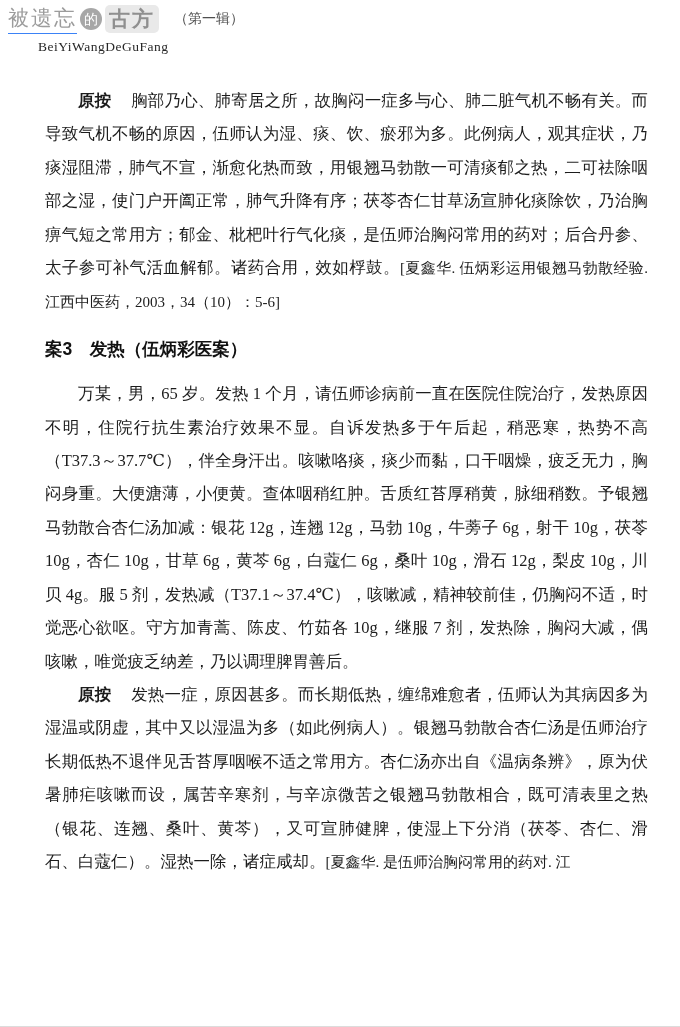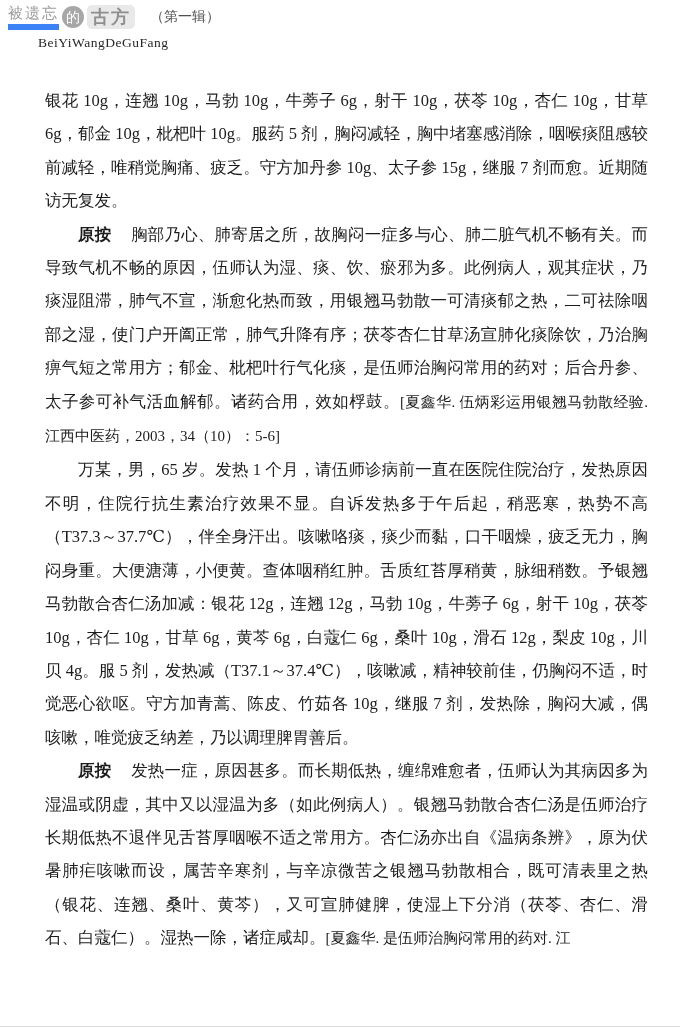--- a/index.html
+++ b/index.html
@@ -12,30 +12,30 @@
     color:#1c1c1c;
   }
   .page-bottom-rule{
     position:absolute;left:0;bottom:0;width:100%;height:1px;
     background:#dcdcdc;
   }
   
   .hdr{position:absolute;top:4px;left:8px;}
   .hdr-title{display:flex;align-items:center;gap:3px;font-family:"Liberation Sans","DejaVu Sans",sans-serif;}
   .hdr-t1{
-    font-size:15px;letter-spacing:2px;color:#9c9c9c;
-    border-bottom:6px solid #3b82f6;padding-bottom:1px;
+    font-size:21px;letter-spacing:2px;color:#9c9c9c;
+    border-bottom:1px solid #3b82f6;padding-bottom:1px;
   }
   .hdr-de{
     display:inline-block;width:22px;height:22px;border-radius:50%;
     background:#a7a7a7;color:#ffffff;font-size:14px;line-height:22px;
     text-align:center;flex:0 0 auto;
   }
   .hdr-t2{
-    font-size:18px;font-weight:bold;color:#8f8f8f;letter-spacing:2px;
+    font-size:21px;font-weight:bold;color:#8f8f8f;letter-spacing:2px;
     background:#e9e9e9;border-radius:5px;padding:0 4px;
   }
   .hdr-series{font-size:14px;color:#4f4f4f;margin-left:12px;}
   .hdr-pinyin{
     margin:5px 0 16px 30px;
     font-family:"Liberation Serif","DejaVu Serif",serif;
     font-size:13.5px;color:#262626;letter-spacing:0.5px;
   }
   
   .content{
@@ -75,24 +75,24 @@
       <span class="hdr-t1">被遗忘</span>
       <span class="hdr-de">的</span>
       <span class="hdr-t2">古方</span>
       <span class="hdr-series">（第一辑）</span>
     </div>
     <div class="hdr-pinyin">BeiYiWangDeGuFang</div>
   </header>
 
   <main class="content">
 
-    <p>银花 10g，连翘 10g，马勃 10g，牛蒡子 6g，射干 10g，茯苓 10g，杏仁 10g，甘草 6g，郁金 10g，枇杷叶 10g。服药 5 剂，胸闷减轻，胸中堵塞感消除，咽喉痰阻感较前减轻，唯稍觉胸痛、疲乏。守方加丹参 10g、太子参 15g，继服 7 剂而愈。近期随访无复发。</p>
 
     <p class="indent"><span class="comment-label">原按</span><span>胸部乃心、肺寄居之所，故胸闷一症多与心、肺二脏气机不畅有关。而导致气机不畅的原因，伍师认为湿、痰、饮、瘀邪为多。此例病人，观其症状，乃痰湿阻滞，肺气不宣，渐愈化热而致，用银翘马勃散一可清痰郁之热，二可祛除咽部之湿，使门户开阖正常，肺气升降有序；茯苓杏仁甘草汤宣肺化痰除饮，乃治胸痹气短之常用方；郁金、枇杷叶行气化痰，是伍师治胸闷常用的药对；后合丹参、太子参可补气活血解郁。诸药合用，效如桴鼓。</span><span class="citation">[夏鑫华. 伍炳彩运用银翘马勃散经验. 江西中医药，2003，34（10）：5-6]</span></p>
 
+    <h2 class="case-heading"><span class="num">案3</span><span>发热（伍炳彩医案）</span></h2>
 
     <p class="indent">万某，男，65 岁。发热 1 个月，请伍师诊病前一直在医院住院治疗，发热原因不明，住院行抗生素治疗效果不显。自诉发热多于午后起，稍恶寒，热势不高（T37.3～37.7℃），伴全身汗出。咳嗽咯痰，痰少而黏，口干咽燥，疲乏无力，胸闷身重。大便溏薄，小便黄。查体咽稍红肿。舌质红苔厚稍黄，脉细稍数。予银翘马勃散合杏仁汤加减：银花 12g，连翘 12g，马勃 10g，牛蒡子 6g，射干 10g，茯苓 10g，杏仁 10g，甘草 6g，黄芩 6g，白蔻仁 6g，桑叶 10g，滑石 12g，梨皮 10g，川贝 4g。服 5 剂，发热减（T37.1～37.4℃），咳嗽减，精神较前佳，仍胸闷不适，时觉恶心欲呕。守方加青蒿、陈皮、竹茹各 10g，继服 7 剂，发热除，胸闷大减，偶咳嗽，唯觉疲乏纳差，乃以调理脾胃善后。</p>
 
     <p class="indent"><span class="comment-label">原按</span><span>发热一症，原因甚多。而长期低热，缠绵难愈者，伍师认为其病因多为湿温或阴虚，其中又以湿温为多（如此例病人）。银翘马勃散合杏仁汤是伍师治疗长期低热不退伴见舌苔厚咽喉不适之常用方。杏仁汤亦出自《温病条辨》，原为伏暑肺疟咳嗽而设，属苦辛寒剂，与辛凉微苦之银翘马勃散相合，既可清表里之热（银花、连翘、桑叶、黄芩），又可宣肺健脾，使湿上下分消（茯苓、杏仁、滑石、白蔻仁）。湿热一除，诸症咸却。</span><span class="citation">[夏鑫华. 是伍师治胸闷常用的药对. 江</span></p>
 
   </main>
 
 
   <div class="page-bottom-rule"></div>
 </div>

